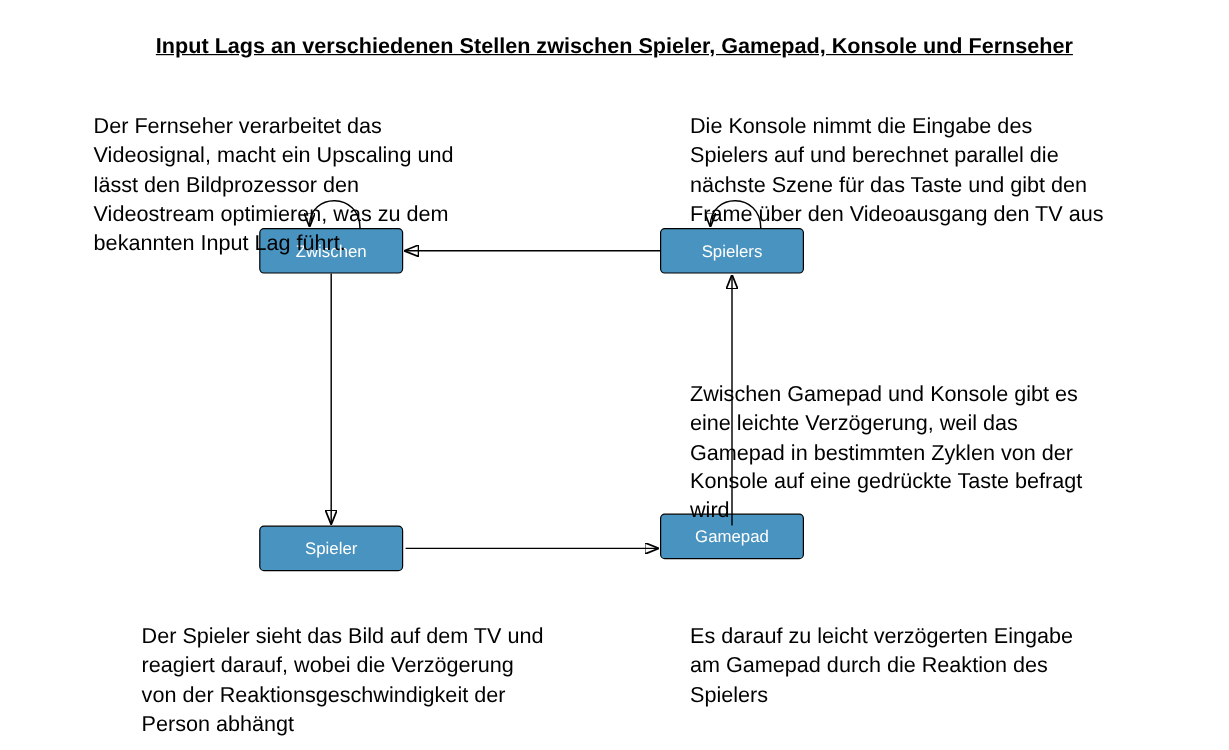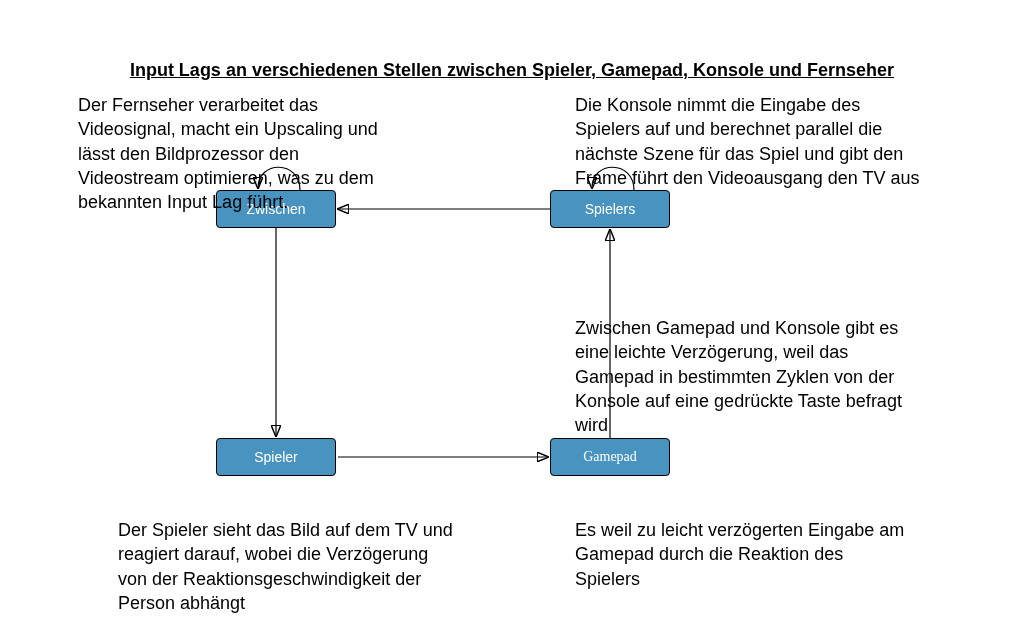--- a/index.html
+++ b/index.html
@@ -14,21 +14,20 @@
     .title {
       position: absolute;
       top: 28px;
       left: 0;
       right: 0;
       text-align: center;
       font-size: 18px;
       font-weight: bold;
       text-decoration: underline;
       color: #000;
-      margin-top: 32px;
     }
     .node {
       position: absolute;
       width: 120px;
       height: 38px;
       background: #4893bf;
       color: #fff;
       border: 1px solid #000;
       border-radius: 4px;
       display: flex;
@@ -58,27 +57,27 @@
     }
   </style>
 </head>
 <body>
 
 <div class="title">Input Lags an verschiedenen Stellen zwischen Spieler, Gamepad, Konsole und Fernseher</div>
 
 <div class="node" style="left:216px; top:190px;">Zwischen</div>
 <div class="node" style="left:550px; top:190px;">Spielers</div>
 <div class="node" style="left:216px; top:438px;">Spieler</div>
-<div class="node" style="left:550px; top:438px;font-family:Liberation Serif, serif;">Gamepad</div>
+<div class="node" style="left:550px; top:428px;">Gamepad</div>
 
 <div class="caption" style="left:78px; top:93px; width:310px;">Der Fernseher verarbeitet das Videosignal, macht ein Upscaling und lässt den Bildprozessor den Videostream optimieren, was zu dem bekannten Input Lag führt.</div>
-<div class="caption" style="left:575px; top:93px; width:370px;">Die Konsole nimmt die Eingabe des Spielers auf und berechnet parallel die nächste Szene für das Spiel und gibt den Frame führt den Videoausgang den TV aus</div>
+<div class="caption" style="left:575px; top:93px; width:370px;">Die Konsole nimmt die Eingabe des Spielers auf und berechnet parallel die nächste Szene für das Taste und gibt den Frame über den Videoausgang den TV aus</div>
 <div class="caption" style="left:575px; top:316px; width:350px;">Zwischen Gamepad und Konsole gibt es  eine leichte Verzögerung, weil das Gamepad in bestimmten Zyklen von der Konsole auf eine gedrückte Taste befragt wird</div>
 <div class="caption" style="left:78px; top:518px; width:340px;margin-left:40px;">Der Spieler sieht das Bild auf dem TV und reagiert darauf, wobei die Verzögerung von der Reaktionsgeschwindigkeit der Person abhängt</div>
-<div class="caption" style="left:575px; top:518px; width:330px;">Es weil zu leicht verzögerten Eingabe am Gamepad durch die Reaktion des Spielers</div>
+<div class="caption" style="left:575px; top:518px; width:330px;">Es darauf zu leicht verzögerten Eingabe am Gamepad durch die Reaktion des Spielers</div>
 
 <svg class="overlay">
   <defs>
     <marker id="arrowhead" markerWidth="10" markerHeight="8" refX="9" refY="4" orient="auto">
       <path d="M0,0 L10,4 L0,8 Z" fill="#000" stroke="none"></path>
     </marker>
   </defs>
 
   <line x1="550" y1="209" x2="338" y2="209" marker-end="url(#arrowhead)"></line>
 

